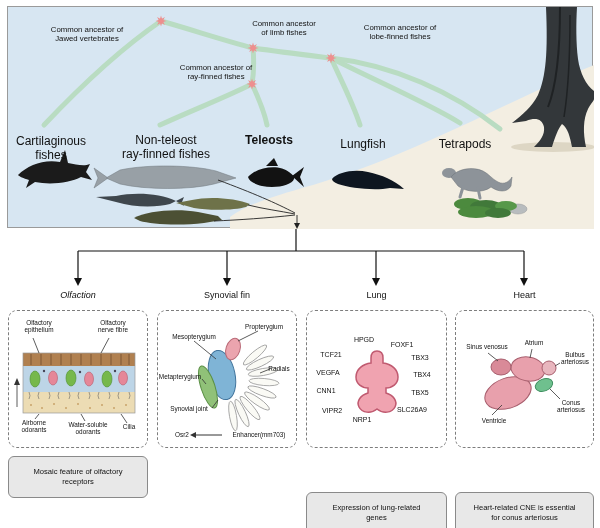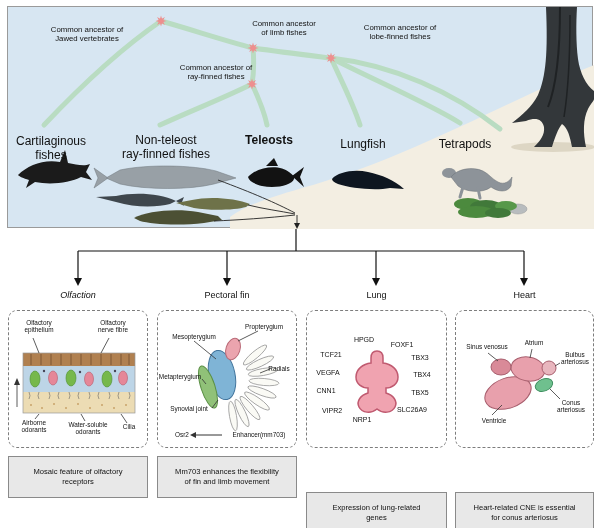--- a/index.html
+++ b/index.html
@@ -17,21 +17,21 @@
   
   .connectors { position:absolute; left:0; top:228px; }
   .cat { position:absolute; top:290px; font-size:9px; text-align:center; }
 
   
   .panel { position:absolute; top:310px; height:138px; background:#fff; border:1px dashed #7d7d7d; border-radius:9px; }
   .panel svg { position:absolute; left:0; top:0; }
   .plabel { position:absolute; font-size:6.4px; line-height:1.15; text-align:center; white-space:pre-line; color:#111; }
   .gene { position:absolute; font-size:7px; white-space:nowrap; transform:translate(-50%,-50%); color:#111; }
 
-  .summary { position:absolute; top:456px; height:42px; background:#e8e8e8; border:1px solid #8a8a8a; border-radius:0;
+  .summary { position:absolute; top:456px; height:42px; background:#e8e8e8; border:1px solid #8a8a8a; border-radius:6px;
              display:flex; align-items:center; justify-content:center; text-align:center;
              font-size:7.6px; line-height:1.3; white-space:pre-line; color:#111; }
 </style>
 </head>
 <body>
 
 <div class="fig">
 
   <div class="tree-panel">
     <svg width="586" height="222" viewBox="0 0 586 222">
@@ -145,21 +145,21 @@
     </g>
     <g fill="#111" stroke="none">
       <polygon points="74,50 82,50 78,58"></polygon>
       <polygon points="223,50 231,50 227,58"></polygon>
       <polygon points="372,50 380,50 376,58"></polygon>
       <polygon points="520,50 528,50 524,58"></polygon>
     </g>
   </svg>
 
   <div class="cat" style="left:8px; width:140px;font-style:italic;">Olfaction</div>
-  <div class="cat" style="left:157px; width:140px;">Pectoral fin</div>
+  <div class="cat" style="left:157px; width:140px;">Synovial fin</div>
   <div class="cat" style="left:306px; width:141px;">Lung</div>
   <div class="cat" style="left:455px; width:139px;">Heart</div>
 
   <div class="panel" style="left:8px; width:140px;">
     <svg width="140" height="138" viewBox="0 0 140 138">
 
       <rect x="14" y="42" width="112" height="13" fill="#b08050"></rect>
       <g stroke="#7d5634" stroke-width="1">
         <path d="M22,43 L22,54 M32,43 L32,54 M42,43 L42,54 M52,43 L52,54 M62,43 L62,54 M72,43 L72,54 M82,43 L82,54 M92,43 L92,54 M102,43 L102,54 M112,43 L112,54 M120,43 L120,54"></path>
       </g>
@@ -290,20 +290,18 @@
     <div class="plabel" style="left:58px; top:28px; width:40px;">Atrium</div>
     <div class="plabel" style="left:100px; top:40px; width:38px;">Bulbus
 arteriosus</div>
     <div class="plabel" style="left:16px; top:106px; width:44px;">Ventricle</div>
     <div class="plabel" style="left:94px; top:88px; width:42px;">Conus
 arteriosus</div>
   </div>
 
   <div class="summary" style="left:8px; width:140px;">Mosaic feature of olfactory
 receptors</div>
-  <div class="summary" style="left:157px; width:140px;">Mm703 enhances the flexibility
-of fin and limb movement</div>
   <div class="summary" style="left:306px; width:141px;margin-top:36px;">Expression of lung-related
 genes</div>
   <div class="summary" style="left:455px; width:139px;margin-top:36px;">Heart-related CNE is essential
 for conus arteriosus</div>
 
 </div>
 
 </body></html>

